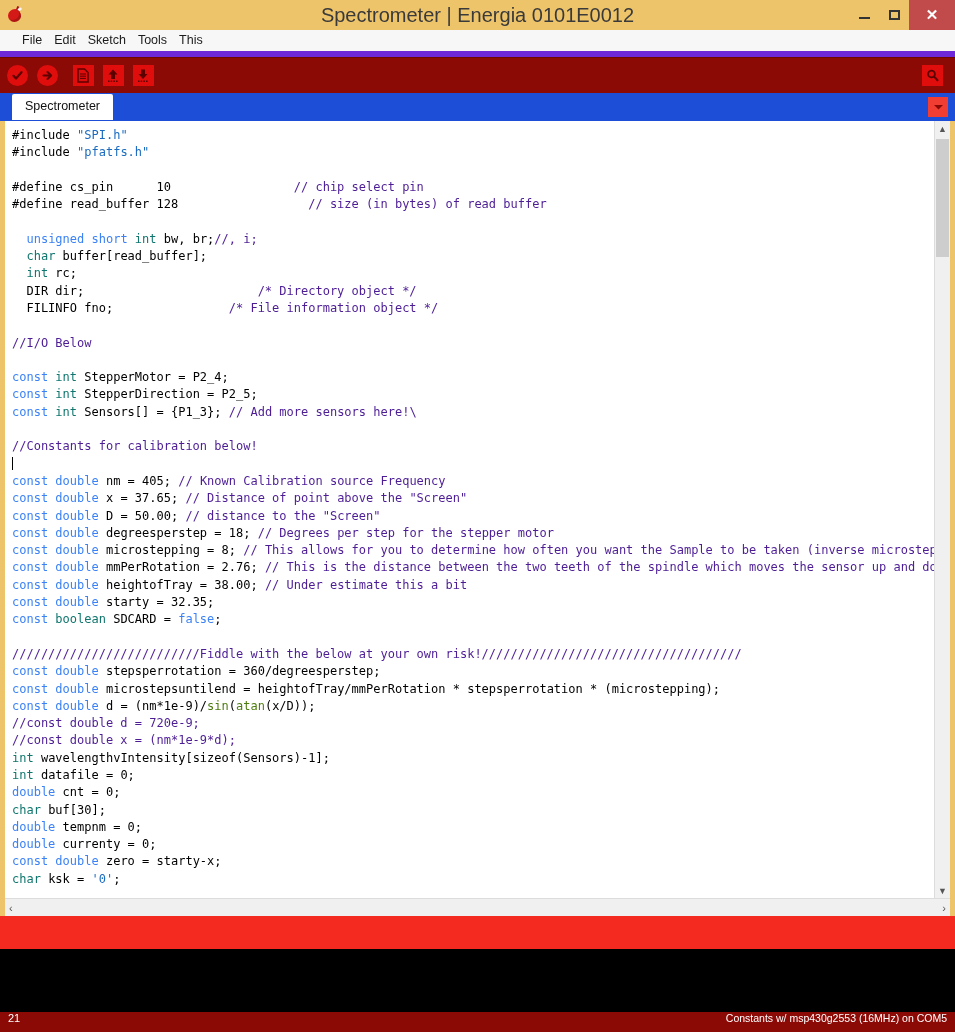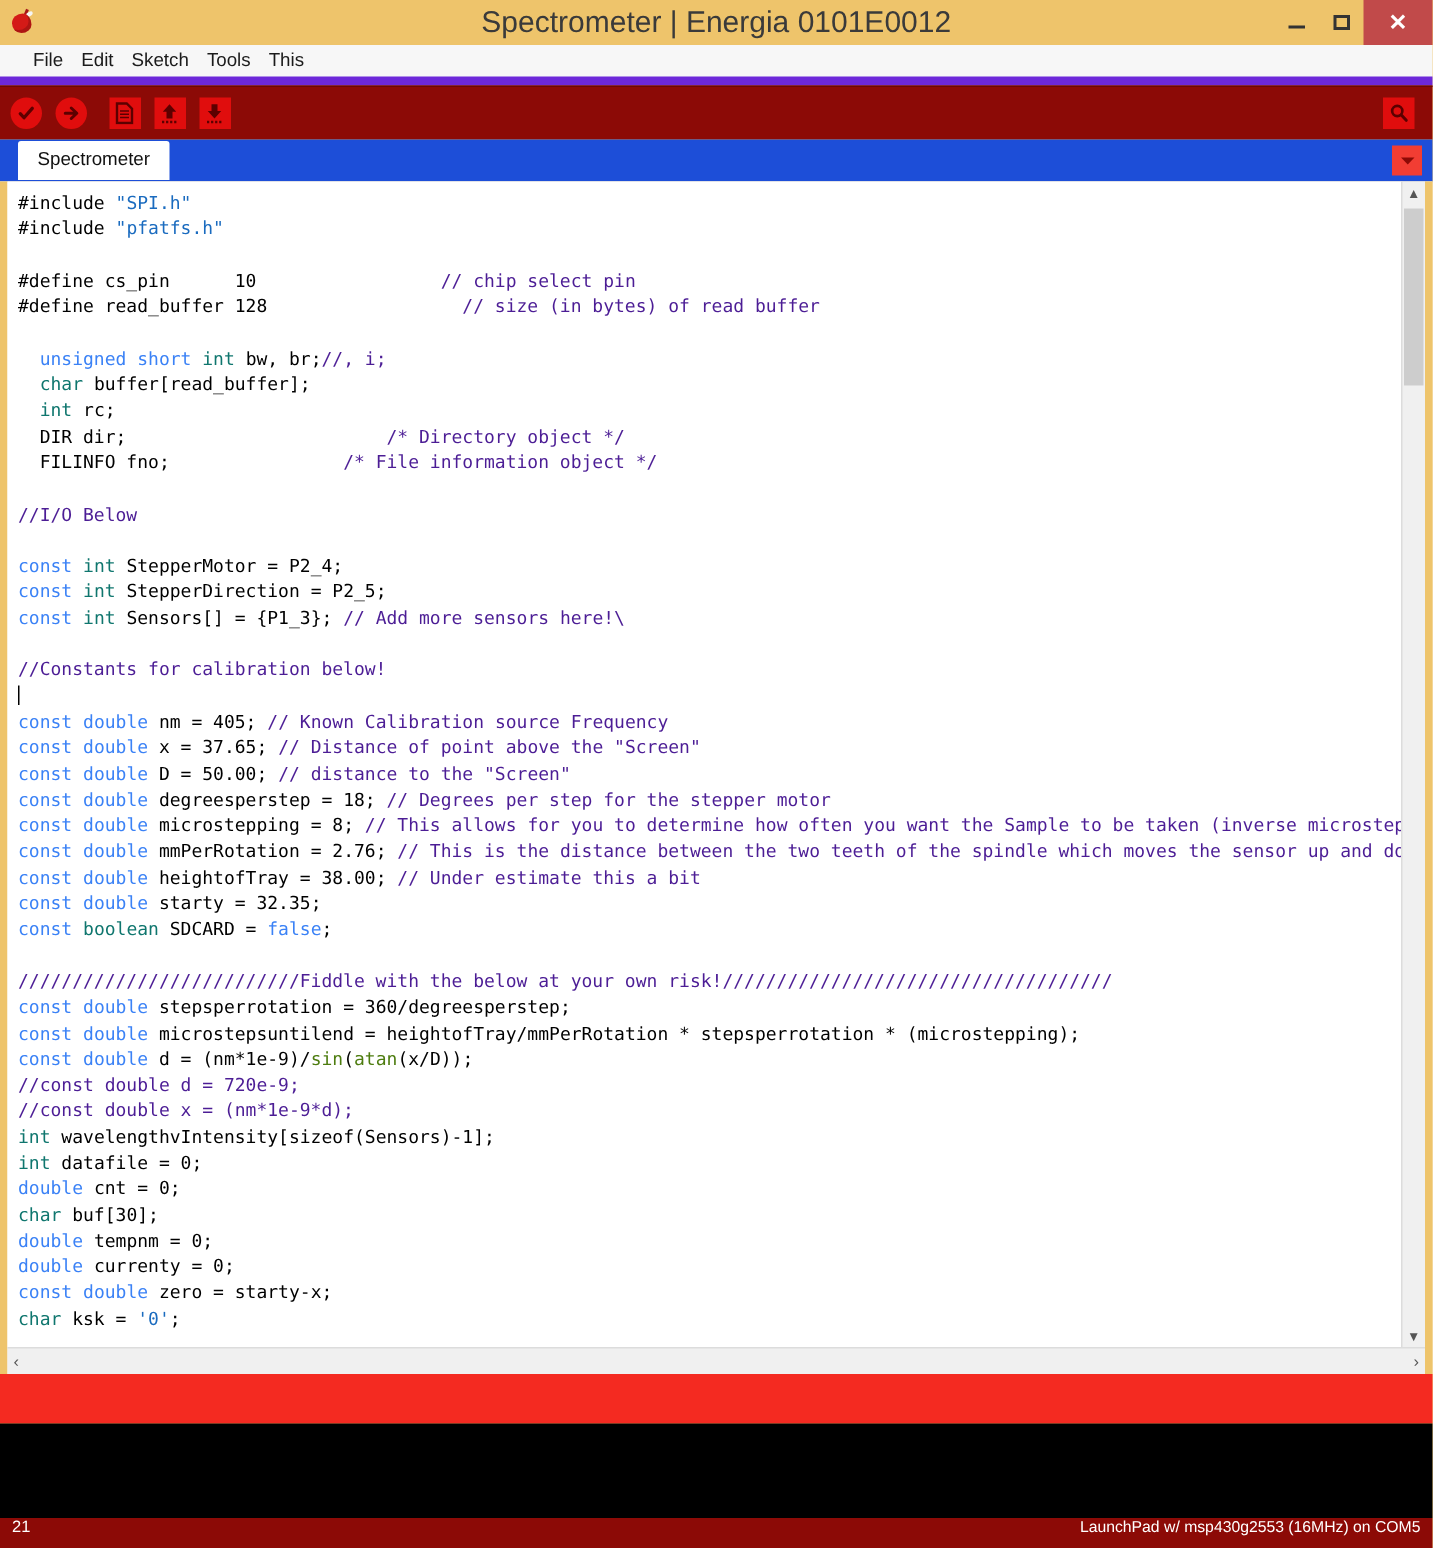--- a/index.html
+++ b/index.html
@@ -260,15 +260,15 @@
       <span>‹</span>
       <span>›</span>
     </div>
   </div>
 
   <div class="msgbar"></div>
   <div class="console"></div>
 
   <div class="statusbar">
     <span>21</span>
-    <span class="status-right">LaunchPad w/ msp430g2553 (16MHz) on COM5</span>
+    <span class="status-right">Constants w/ msp430g2553 (16MHz) on COM5</span>
   </div>
 </div>
 
 </body></html>

